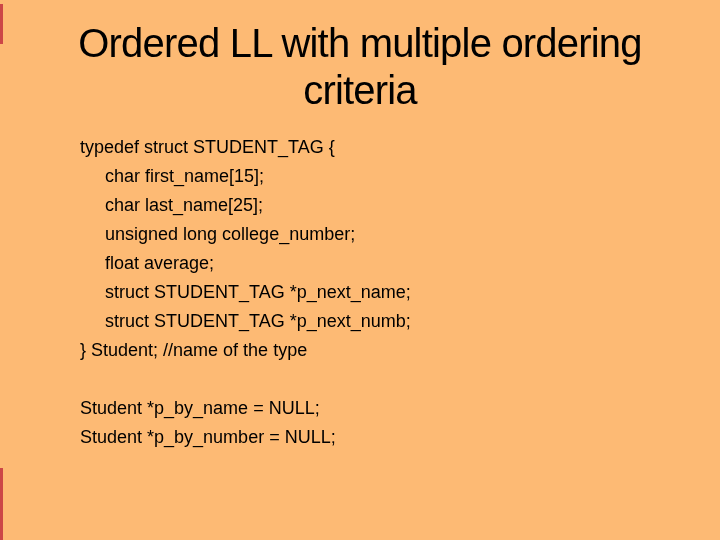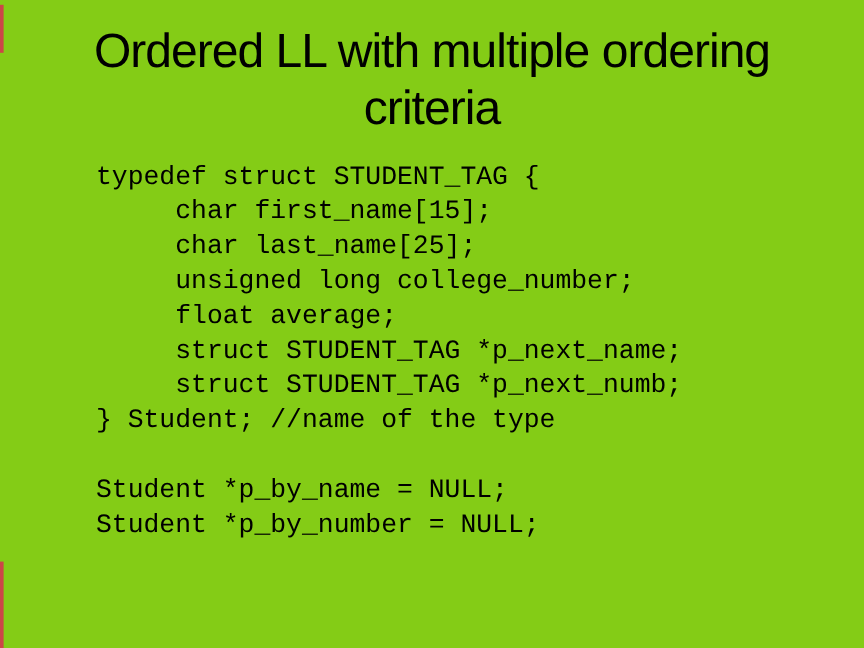--- a/index.html
+++ b/index.html
@@ -7,21 +7,21 @@
     padding: 0;
     width: 720px;
     height: 540px;
     overflow: hidden;
     background: #ffffff;
   }
   .slide {
     position: relative;
     width: 720px;
     height: 540px;
-    background: #84cc16;
+    background: #fdba74;
     font-family: "Liberation Sans", sans-serif;
     color: #000000;
   }
   .edge-dash {
     position: absolute;
     left: 0;
     width: 3px;
     background: #cc4747; 
   }
   .edge-dash.top    { top: 4px;   height: 40px; }
@@ -39,22 +39,22 @@
     line-height: 47px;
     letter-spacing: -0.8px;
     color: #000000;
     white-space: pre-line;
   }
   .code-block {
     position: absolute;
     top: 133px;
     left: 80px;
     margin: 0;
-    font-family: Liberation Mono, monospace;
-    font-size: 22px;
+    font-family: Liberation Sans, sans-serif;
+    font-size: 18px;
     line-height: 29px;
     color: #000000;
     white-space: pre;
   }
 </style>
 </head>
 <body>
 
 <div class="slide">
 

